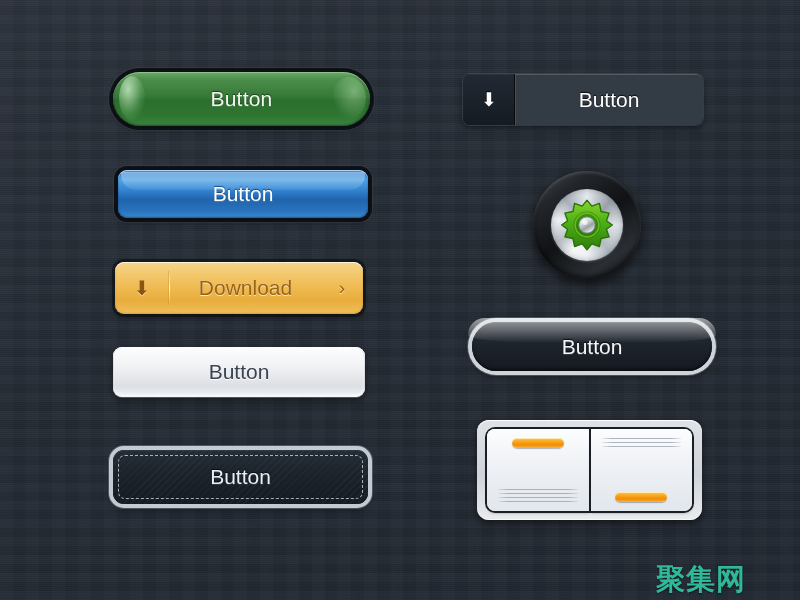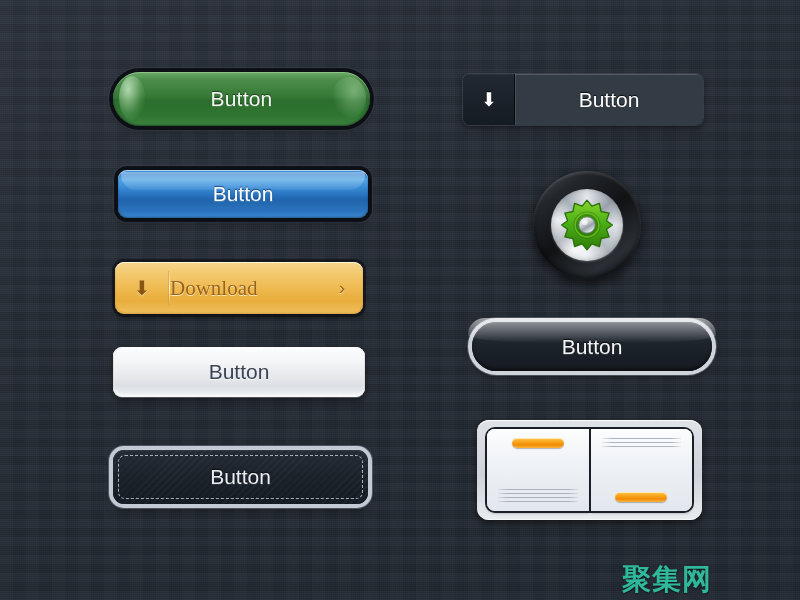--- a/index.html
+++ b/index.html
@@ -125,24 +125,23 @@
     display:flex; align-items:center; justify-content:center;
     color:#8a5512; font-size:20px; line-height:1;
     text-shadow:0 1px 0 rgba(255,250,225,0.65);
   }
   .gold-div {
     width:1px; height:34px;
     background:linear-gradient(180deg, rgba(255,250,230,0) 0%, rgba(255,252,238,0.95) 50%, rgba(255,250,230,0) 100%);
     box-shadow:-1px 0 0 rgba(190,140,50,0.35);
   }
   .gold-lbl {
-    flex:1; 
+    flex:1; text-align:center;
     color:#9a6318; font-size:21px;
     text-shadow:0 1px 0 rgba(255,250,228,0.75);
-    font-family:Liberation Serif, serif;
   }
   .gold-chev {
     width:42px; text-align:center;
     color:#9a6318; font-size:19px;
     text-shadow:0 1px 0 rgba(255,250,228,0.7);
   }
 
   
   .btn-white {
     left:113px; top:347px; width:252px; height:50px;
@@ -316,21 +315,21 @@
   .lines { display:flex; flex-direction:column; gap:3px; width:100%; }
   .lines .ln {
     height:1px; width:100%;
     background:linear-gradient(90deg, rgba(150,158,170,0.15) 0%, rgba(150,158,170,0.75) 12%, rgba(150,158,170,0.75) 88%, rgba(150,158,170,0.15) 100%);
   }
   .sp-grow { flex:1; }
   .pill-c  { align-self:center; }
 
   
   .watermark {
-    left:622px; top:560px;
+    left:656px; top:560px;
     color:#2fb89a; font-size:29px; font-weight:bold;
     letter-spacing:1px;
     font-family:"DejaVu Sans", sans-serif;
     text-shadow:0 1px 2px rgba(0,0,0,0.5);
   }
 </style>
 </head>
 <body>
 
 <div class="stage">

